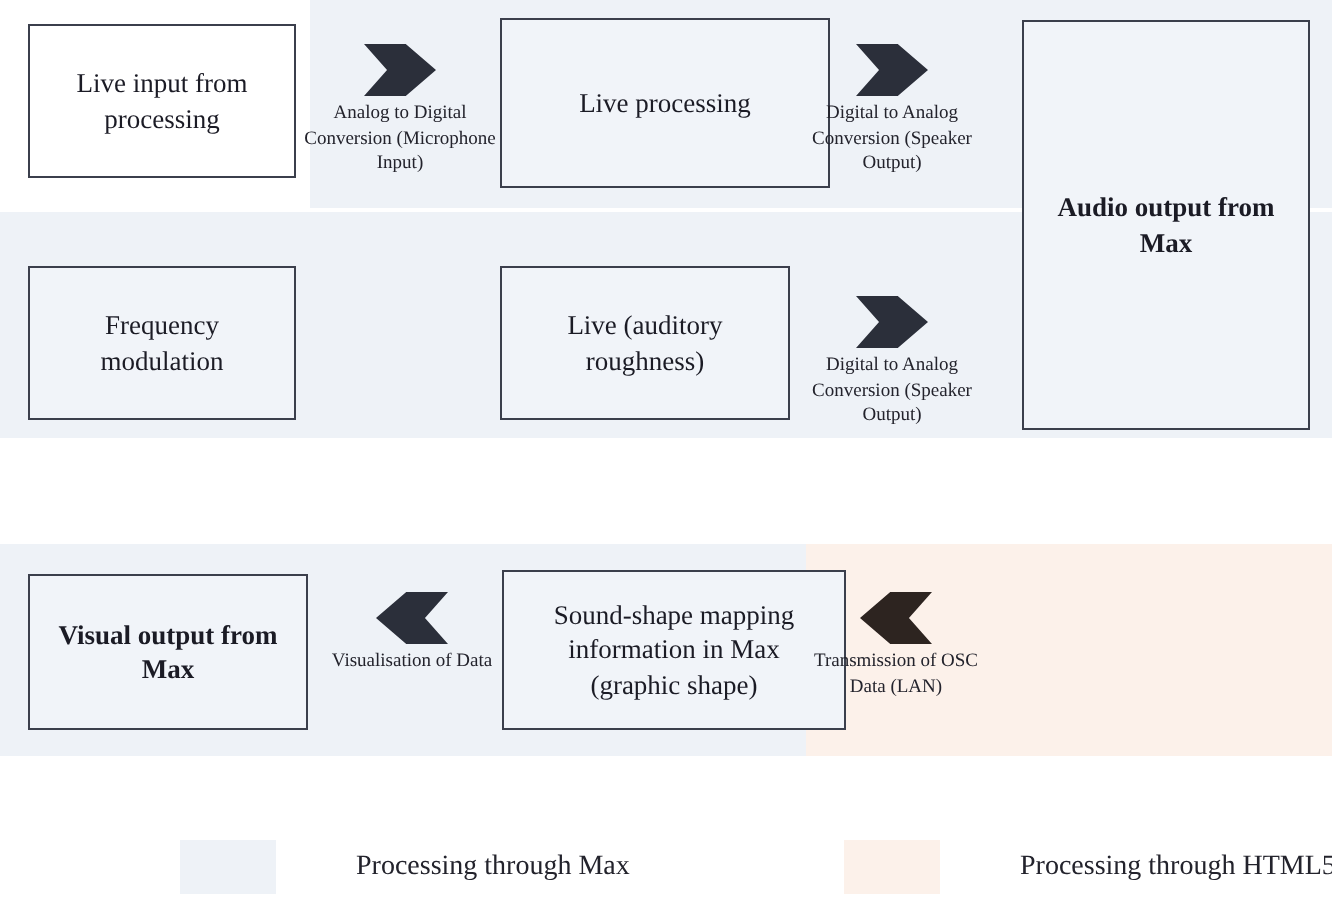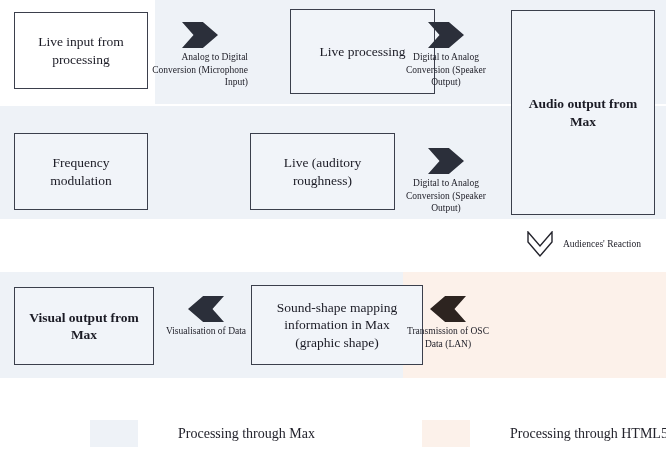--- a/index.html
+++ b/index.html
@@ -45,21 +45,21 @@
   }
   .box-white  { background: #ffffff; }
   .box-blue   { background: #f1f4f9; }
   .box-peach  { background: #fdf4ef; border-color: #5a4a44; }
 
   .box .txt { display: block; width: 100%; }
   .fs-reg { font-size: 13.5px; font-weight: 400; }
   .fs-bold { font-size: 13.5px; font-weight: 700; }
 
   #box-live-input   { left: 14px;  top: 12px;  width: 134px; height: 77px; }
-  #box-live-proc    { left: 250px; top: 9px;   width: 145px; height: 85px; margin-left: 40px; }
+  #box-live-proc    { left: 250px; top: 9px;   width: 165px; height: 85px; }
   #box-audio-out    { left: 511px; top: 10px;  width: 144px; height: 205px; }
   #box-freq-mod     { left: 14px;  top: 133px; width: 134px; height: 77px; }
   #box-noise        { left: 250px; top: 133px; width: 145px; height: 77px; }
   #box-visual-out   { left: 14px;  top: 287px; width: 140px; height: 78px; }
   #box-soundshape   { left: 251px; top: 285px; width: 172px; height: 80px; }
   #box-realtime     { left: 500px; top: 285px; width: 146px; height: 80px; }
 
   
   .arrow-group {
     position: absolute;
@@ -82,21 +82,21 @@
   .arrow-left-dark {
     background: #2b2f3a;
     clip-path: polygon(100% 0%, 42% 0%, 0% 50%, 42% 100%, 100% 100%, 68% 50%);
   }
   .arrow-label {
     font-size: 9.5px;
     line-height: 1.32;
     color: #23232c;
   }
 
-  #arrow-adc   { left: 152px; top: 22px; text-align: right; }
+  #arrow-adc   { left: 152px; top: 22px; }
   #arrow-dac1  { left: 398px; top: 22px; }
   #arrow-cat   { left: 152px; top: 148px; }
   #arrow-dac2  { left: 398px; top: 148px; }
   #arrow-vis   { left: 158px; top: 296px; }
   #arrow-osc   { left: 400px; top: 296px; }
 
   
   #audience-group {
     position: absolute;
     left: 527px;
@@ -175,26 +175,20 @@
 
   <div class="box box-blue" id="box-noise">
     <span class="txt fs-reg">Live (auditory roughness)</span>
   </div>
 
   <div class="arrow-group" id="arrow-dac2">
     <div class="arrow-shape arrow-right"></div>
     <div class="arrow-label">Digital to Analog Conversion (Speaker Output)</div>
   </div>
 
-  <div id="audience-group">
-    <svg id="audience-chevron" viewBox="0 0 26 27">
-      <polygon points="1,1 1,11 13,25 25,11 25,1 13,15" fill="#ffffff" stroke="#23232c" stroke-width="1.4" stroke-linejoin="miter"></polygon>
-    </svg>
-    <div id="audience-label">Audiences' Reaction</div>
-  </div>
 
   <div class="box box-blue" id="box-visual-out">
     <span class="txt fs-bold">Visual output from Max</span>
   </div>
 
   <div class="arrow-group" id="arrow-vis">
     <div class="arrow-shape arrow-left-dark"></div>
     <div class="arrow-label">Visualisation of Data</div>
   </div>
 

